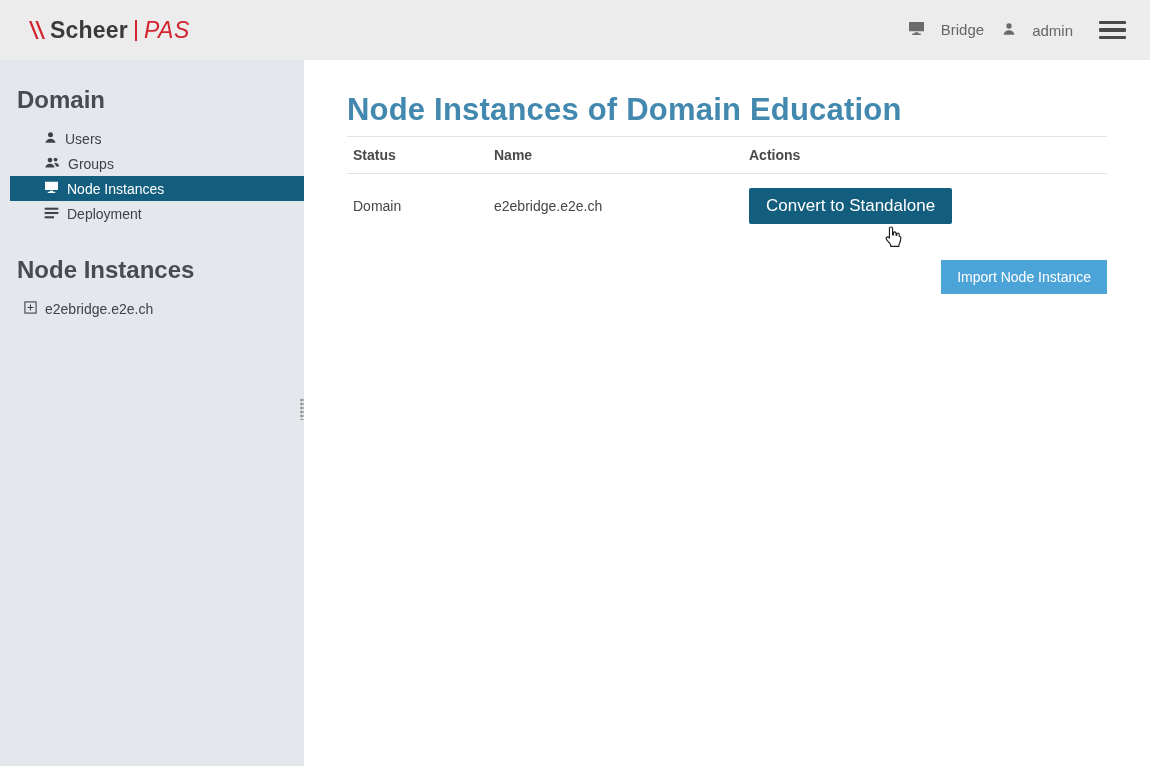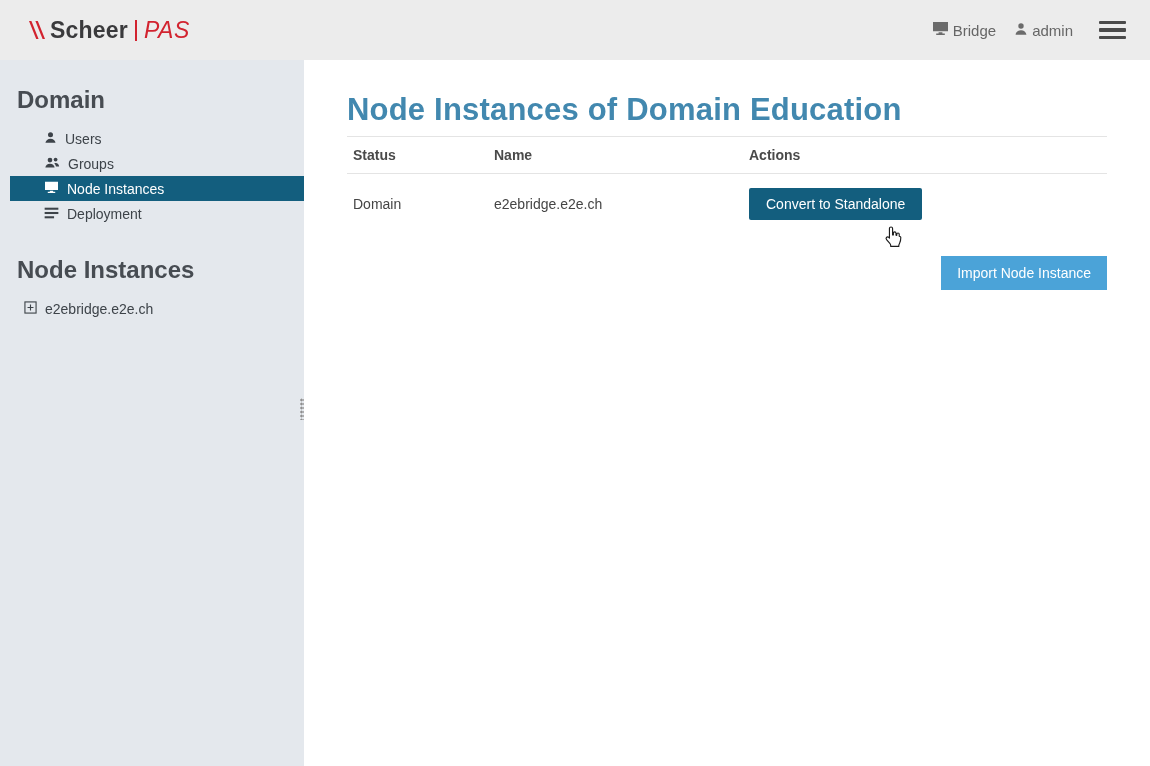--- a/index.html
+++ b/index.html
@@ -21,21 +21,21 @@
     height:60px;background:var(--header-bg);
     display:flex;align-items:center;justify-content:space-between;
     padding:0 24px 0 28px;
   }
   .logo{display:flex;align-items:center;cursor:pointer;}
   .logo .mark{margin-right:5px;display:flex;align-items:center;}
   .logo .brand{font-size:23px;font-weight:bold;color:#3a3a3c;letter-spacing:.2px;}
   .logo .sep{width:2px;height:21px;background:var(--brand-red);margin:0 7px;}
   .logo .product{font-size:23px;color:var(--brand-red);letter-spacing:.5px;font-style:italic;}
   .header-right{display:flex;align-items:center;color:#666;font-size:15px;}
-  .header-item{display:flex;align-items:center;gap:4px;cursor:pointer;margin-left:18px;color:#666;}
+  .header-item{display:flex;align-items:flex-start;gap:16px;cursor:pointer;margin-left:18px;color:#666;}
   .header-item svg{color:#6b6b6b;}
   .hamburger{margin-left:26px;display:flex;flex-direction:column;gap:4px;cursor:pointer;padding:4px 0;}
   .hamburger span{display:block;width:27px;height:3.5px;background:#4a4a4a;border-radius:1px;}
   
   .content{display:flex;height:706px;}
   aside{
     width:304px;background:var(--sidebar-bg);
     position:relative;padding-top:26px;flex-shrink:0;
   }
   aside h2{
@@ -68,21 +68,21 @@
   thead th{
     text-align:left;font-size:14px;color:#4a4a4a;font-weight:bold;
     padding:10px 6px;
     border-top:1px solid #e4e4e4;border-bottom:1px solid #e4e4e4;
   }
   th.col-status{width:141px;}
   th.col-name{width:255px;}
   td{font-size:14px;color:#454545;padding:14px 6px;vertical-align:middle;}
   .btn-dark{
     background:var(--accent-dark);color:#fff;border:none;
-    font-size:14px;padding:8px 17px;border-radius:2px;cursor:pointer;
+    font-size:17px;padding:8px 17px;border-radius:2px;cursor:pointer;
     font-family:inherit;
   }
   .import-row{text-align:right;margin-top:22px;}
   .btn-light{
     background:var(--accent-light);color:#fff;border:none;
     font-size:14px;padding:9px 16px;border-radius:0;cursor:pointer;
     font-family:inherit;
   }
   .cursor{position:absolute;left:882px;top:225px;pointer-events:none;z-index:10;}
 </style>

